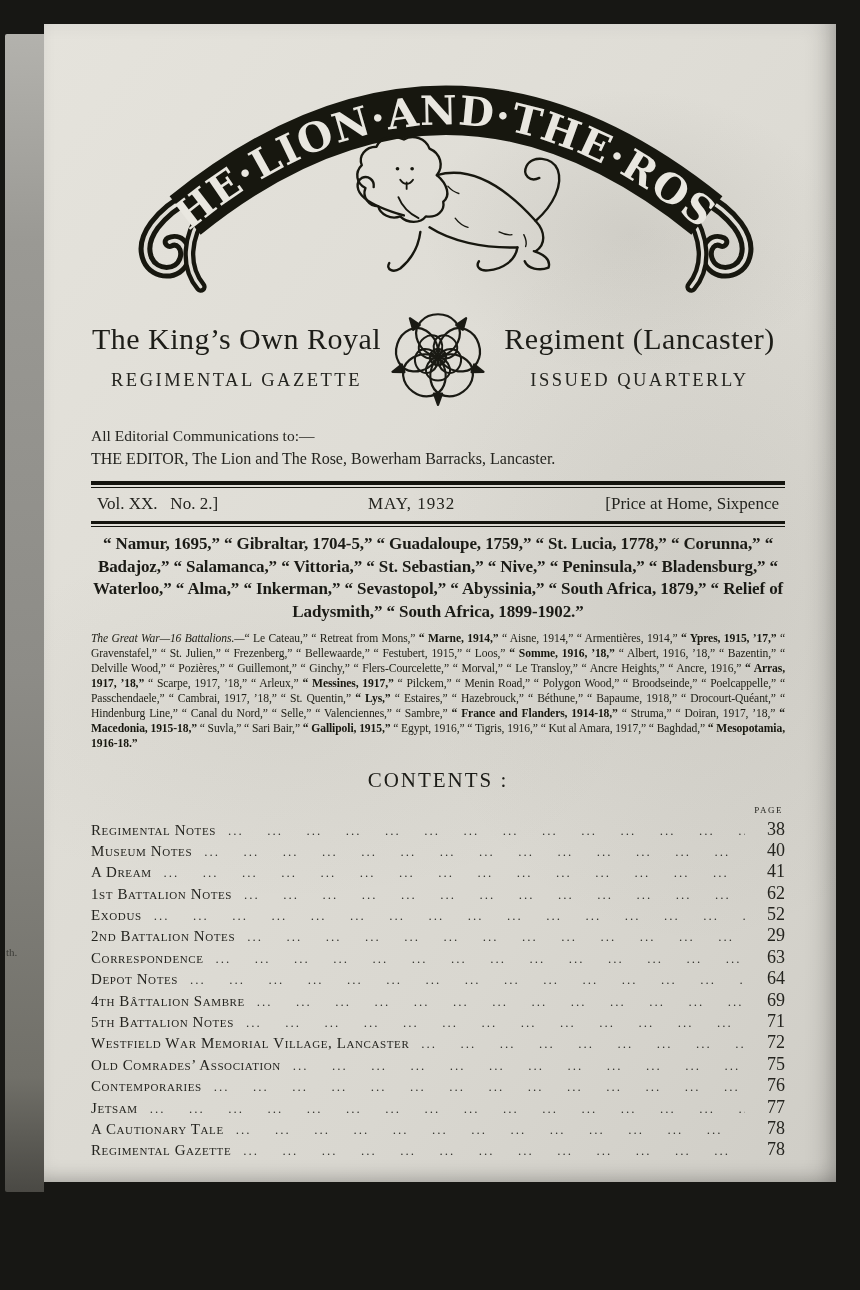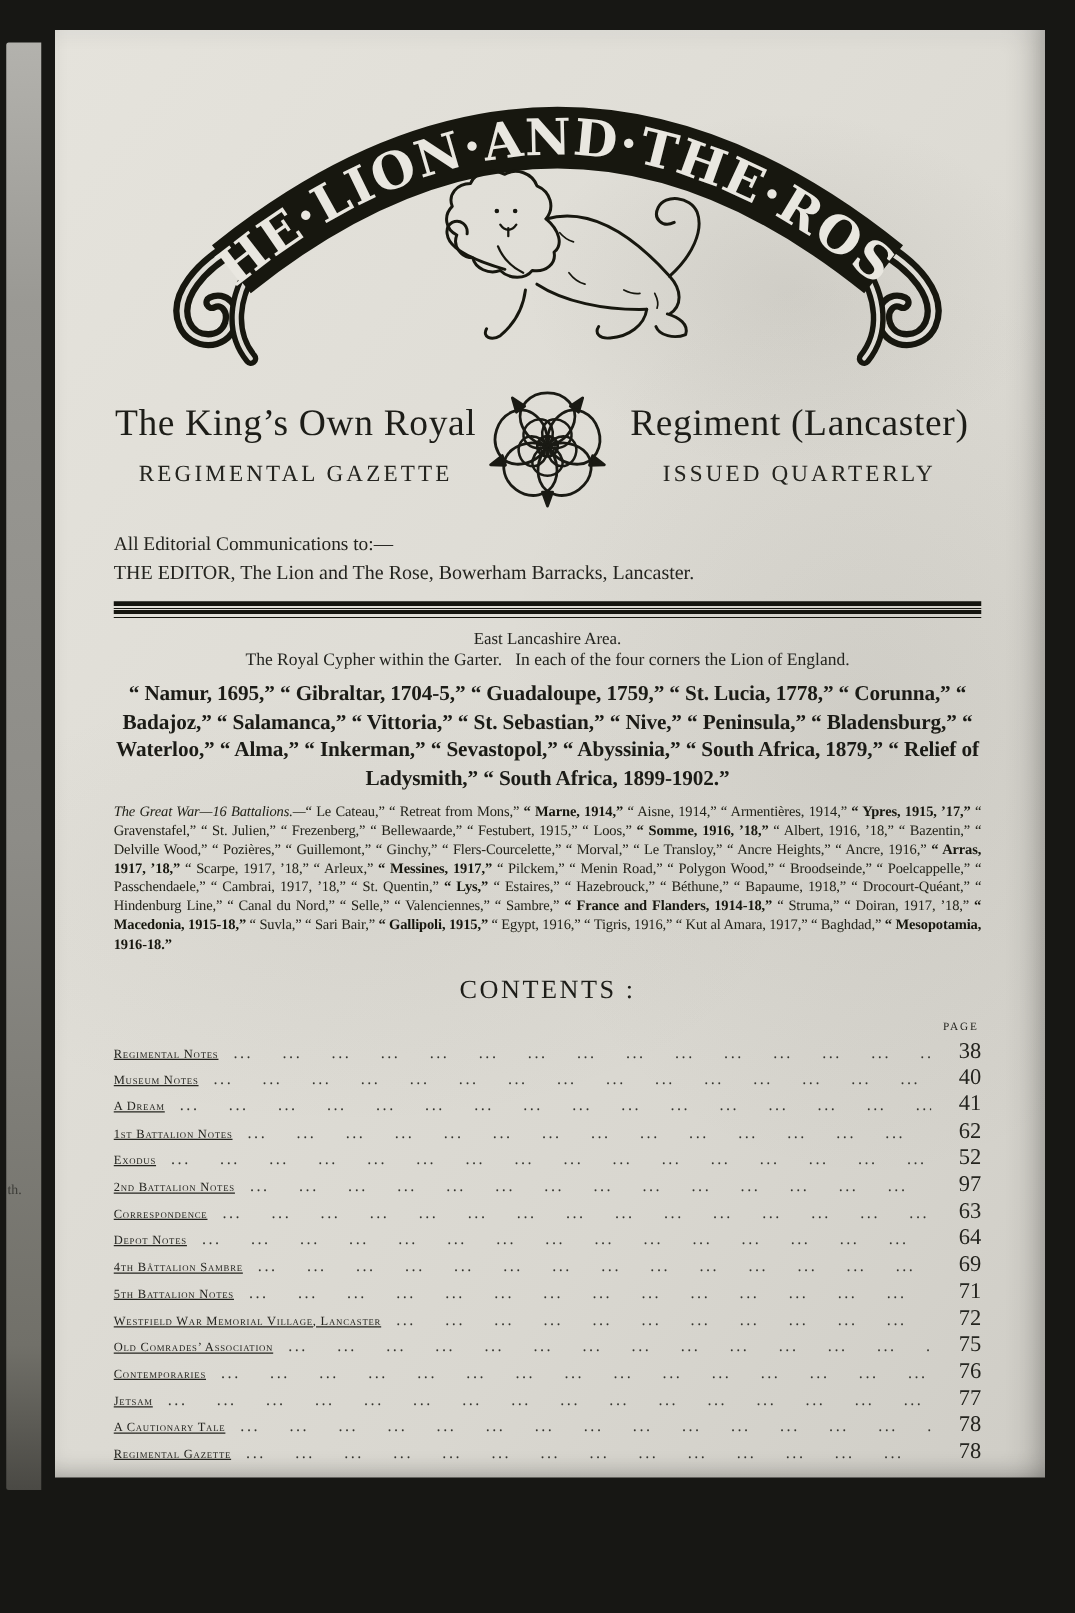--- a/index.html
+++ b/index.html
@@ -4,21 +4,21 @@
 <style>
   html,body{margin:0;padding:0;}
   body{
     width:860px;height:1290px;position:relative;overflow:hidden;
     background:#171714;
     font-family:"Liberation Serif","DejaVu Serif",serif;
     color:#24241f;
   }
   
   .edge-strip{
-    position:absolute;left:5px;top:34px;width:28px;height:1158px;
+    position:absolute;left:5px;top:34px;width:39px;height:1158px;
     background:linear-gradient(180deg,#b3b2ad 0%,#9a9994 18%,#8d8c87 55%,#717069 90%,#4a4944 100%);
     border-radius:2px 0 0 2px;
   }
   .edge-strip .edge-frag{
     position:absolute;left:1px;top:912px;font-size:11px;color:#3c3c37;
     font-family:"Liberation Serif",serif;
   }
   
   .page{
     position:absolute;left:44px;top:24px;width:792px;height:1158px;
@@ -77,21 +77,21 @@
   .greatwar .bd{font-weight:bold;color:#17170f;}
   .greatwar .it{font-style:italic;}
 
   
   .contents{margin-top:16px;}
   .contents-heading{text-align:center;font-size:21px;letter-spacing:2px;color:#1d1d18;}
   .page-label{text-align:right;font-size:13px;letter-spacing:1.5px;margin:8px 2px 2px 0;
     font-variant:small-caps;}
   .contents-rows{margin-top:2px;}
   .contents-row{display:flex;align-items:baseline;height:21.4px;}
-  .row-title{font-variant:small-caps;font-size:10px;letter-spacing:.6px;white-space:nowrap;color:#24241f;text-decoration:underline;}
+  .row-title{font-variant:small-caps;font-size:15px;letter-spacing:.6px;white-space:nowrap;color:#24241f;}
   .row-leader{flex:1;overflow:hidden;white-space:pre;font-size:13px;letter-spacing:2px;
     margin:0 10px 0 12px;color:#35352f;}
   .row-page{width:30px;text-align:right;font-size:18px;color:#24241f;}
 </style>
 </head>
 <body>
 
 <div class="edge-strip">
   <span class="edge-frag">th.</span>
 </div>
@@ -214,26 +214,27 @@
         <div class="mast-sub">ISSUED QUARTERLY</div>
       </div>
     </div>
 
     <div class="editorial">
       <div class="l1">All Editorial Communications to:—</div>
       <div class="l2">THE EDITOR, The Lion and The Rose, Bowerham Barracks, Lancaster.</div>
     </div>
 
     <div class="rule"></div>
+    <div class="issue-row">
+      <span>Vol. XX.   No. 2.]</span>
+      <span class="mid">MAY, 1932</span>
+      <span>[Price at Home, Sixpence</span>
+    </div>
     <div class="rule bottom"></div>
 
-    <div class="area">
-      <div class="a1">East Lancashire Area.</div>
-      <div class="a2">The Royal Cypher within the Garter.   In each of the four corners the Lion of England.</div>
-    </div>
 
     <div class="honours">“ Namur, 1695,” “ Gibraltar, 1704-5,” “ Guadaloupe, 1759,” “ St. Lucia, 1778,” “ Corunna,” “ Badajoz,” “ Salamanca,” “ Vittoria,” “ St. Sebastian,” “ Nive,” “ Peninsula,” “ Bladensburg,” “ Waterloo,” “ Alma,” “ Inkerman,” “ Sevastopol,” “ Abyssinia,” “ South Africa, 1879,” “ Relief of Ladysmith,” “ South Africa, 1899-1902.”</div>
 
     <div class="greatwar"><span class="it">The Great War—16 Battalions.—</span><span>“ Le Cateau,” “ Retreat from Mons,” </span><span class="bd">“ Marne, 1914,” </span><span>“ Aisne, 1914,” “ Armentières, 1914,” </span><span class="bd">“ Ypres, 1915, ’17,” </span><span>“ Gravenstafel,” “ St. Julien,” “ Frezenberg,” “ Bellewaarde,” “ Festubert, 1915,” “ Loos,” </span><span class="bd">“ Somme, 1916, ’18,” </span><span>“ Albert, 1916, ’18,” “ Bazentin,” “ Delville Wood,” “ Pozières,” “ Guillemont,” “ Ginchy,” “ Flers-Courcelette,” “ Morval,” “ Le Transloy,” “ Ancre Heights,” “ Ancre, 1916,” </span><span class="bd">“ Arras, 1917, ’18,” </span><span>“ Scarpe, 1917, ’18,” “ Arleux,” </span><span class="bd">“ Messines, 1917,” </span><span>“ Pilckem,” “ Menin Road,” “ Polygon Wood,” “ Broodseinde,” “ Poelcappelle,” “ Passchendaele,” “ Cambrai, 1917, ’18,” “ St. Quentin,” </span><span class="bd">“ Lys,” </span><span>“ Estaires,” “ Hazebrouck,” “ Béthune,” “ Bapaume, 1918,” “ Drocourt-Quéant,” “ Hindenburg Line,” “ Canal du Nord,” “ Selle,” “ Valenciennes,” “ Sambre,” </span><span class="bd">“ France and Flanders, 1914-18,” </span><span>“ Struma,” “ Doiran, 1917, ’18,” </span><span class="bd">“ Macedonia, 1915-18,” </span><span>“ Suvla,” “ Sari Bair,” </span><span class="bd">“ Gallipoli, 1915,” </span><span>“ Egypt, 1916,” “ Tigris, 1916,” “ Kut al Amara, 1917,” “ Baghdad,” </span><span class="bd">“ Mesopotamia, 1916-18.”</span></div>
 
     <div class="contents">
       <div class="contents-heading">CONTENTS :</div>
       <div class="page-label">page</div>
       <div class="contents-rows">
           <div class="contents-row">
@@ -257,21 +258,21 @@
             <span class="row-page">62</span>
           </div>
           <div class="contents-row">
             <span class="row-title">Exodus</span>
             <span class="row-leader">...  ...  ...  ...  ...  ...  ...  ...  ...  ...  ...  ...  ...  ...  ...  ...  ...  ...</span>
             <span class="row-page">52</span>
           </div>
           <div class="contents-row">
             <span class="row-title">2nd Battalion Notes</span>
             <span class="row-leader">...  ...  ...  ...  ...  ...  ...  ...  ...  ...  ...  ...  ...  ...  ...  ...  ...  ...</span>
-            <span class="row-page">97</span>
+            <span class="row-page">29</span>
           </div>
           <div class="contents-row">
             <span class="row-title">Correspondence</span>
             <span class="row-leader">...  ...  ...  ...  ...  ...  ...  ...  ...  ...  ...  ...  ...  ...  ...  ...  ...  ...</span>
             <span class="row-page">63</span>
           </div>
           <div class="contents-row">
             <span class="row-title">Depot Notes</span>
             <span class="row-leader">...  ...  ...  ...  ...  ...  ...  ...  ...  ...  ...  ...  ...  ...  ...  ...  ...  ...</span>
             <span class="row-page">64</span>

